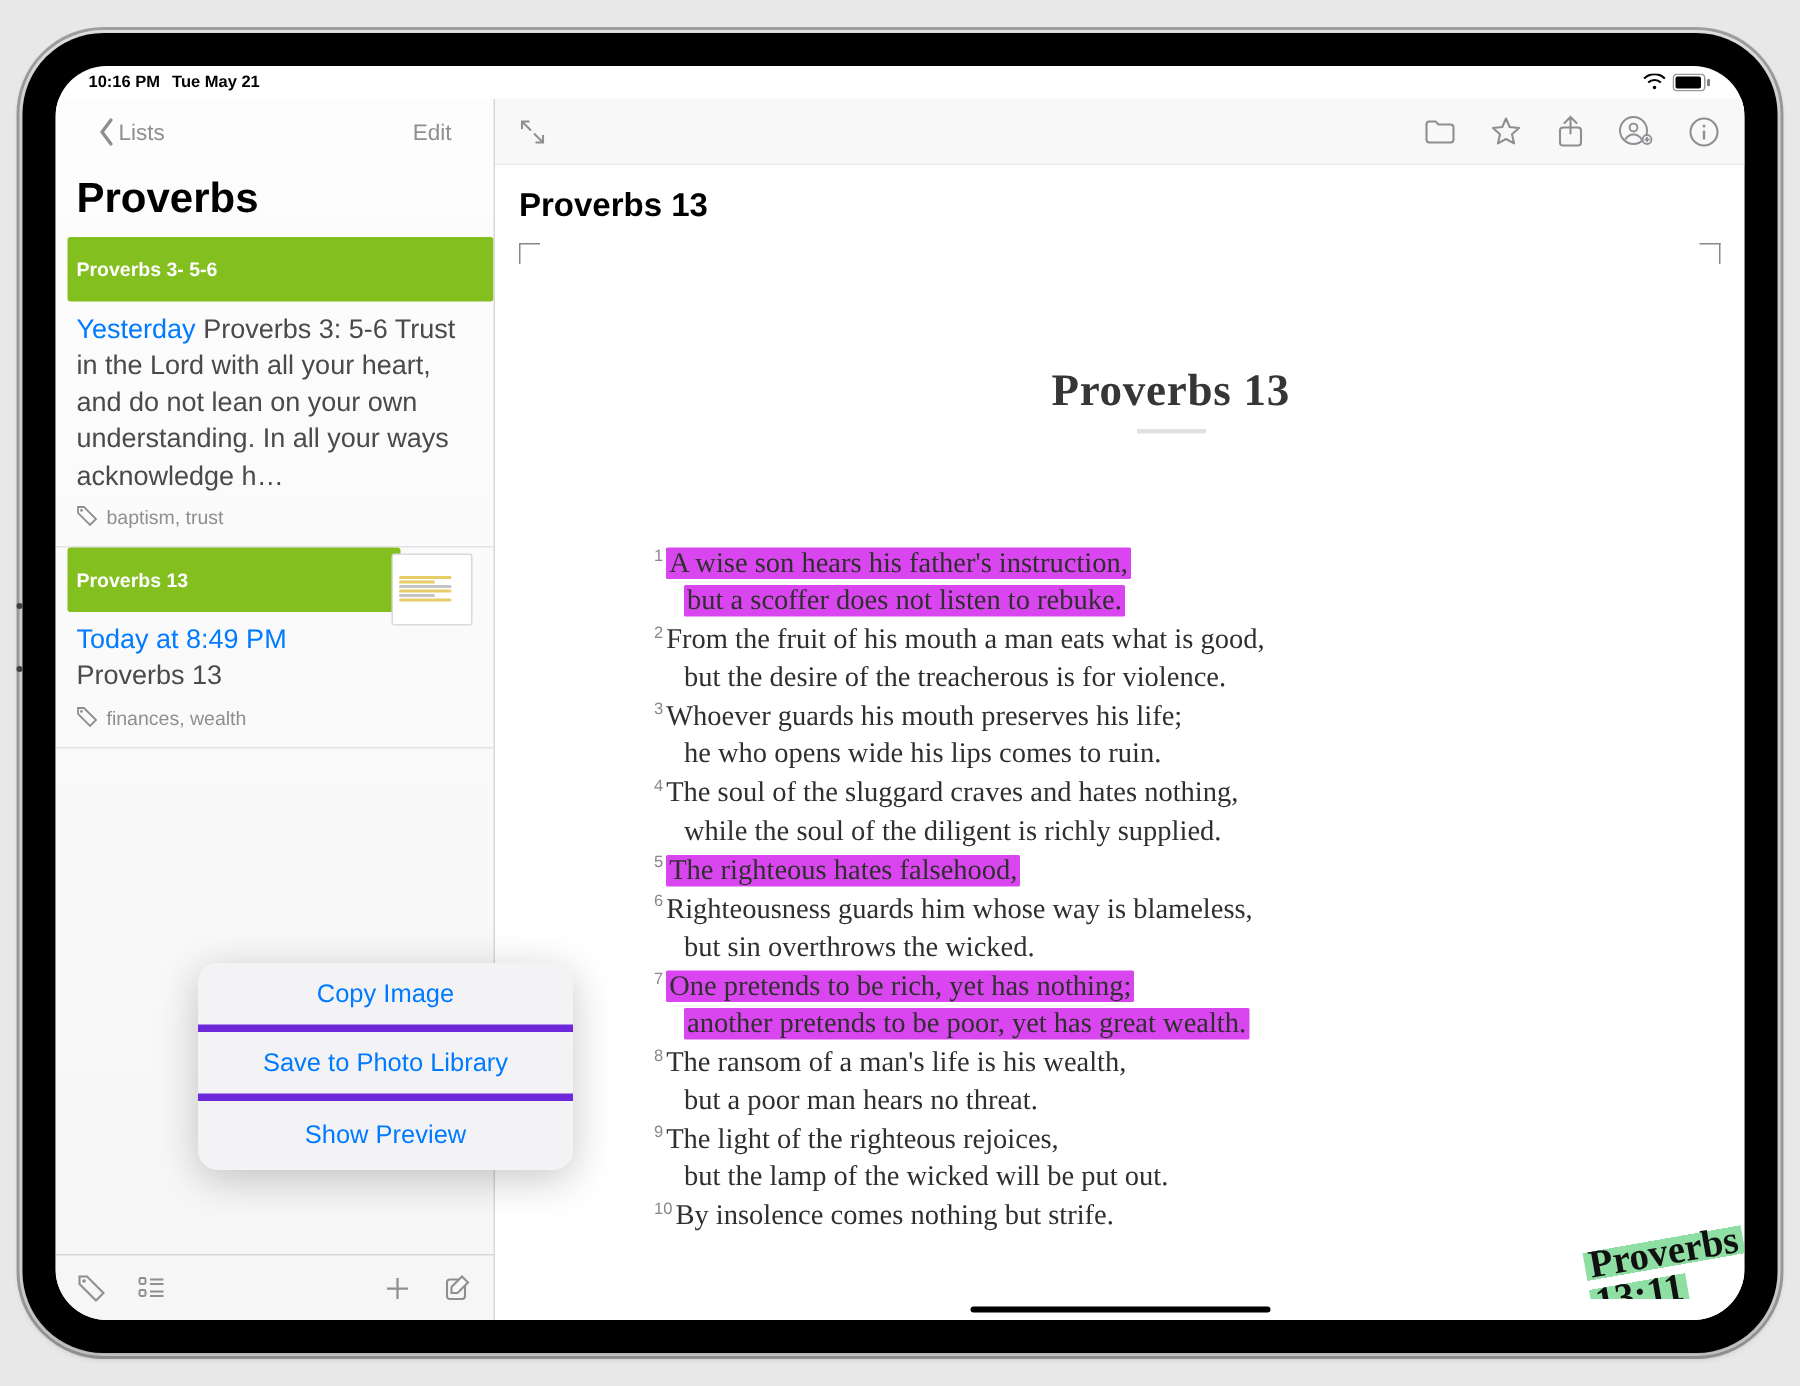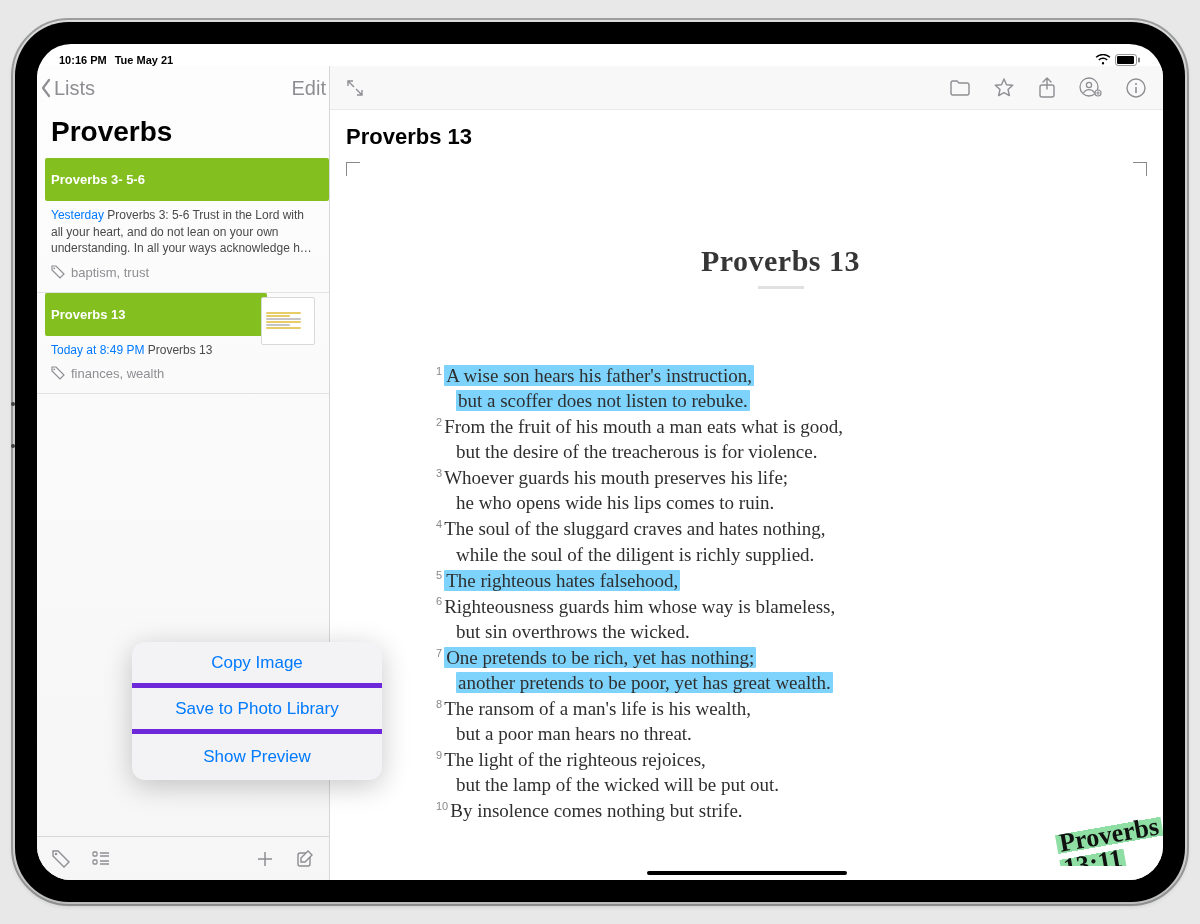--- a/index.html
+++ b/index.html
@@ -1,35 +1,35 @@
 <!DOCTYPE html>
 <html><head>
 <meta charset="utf-8">
 <style>
 * { margin:0; padding:0; box-sizing:border-box; -webkit-font-smoothing:antialiased; }
 body { background:#e8e8e8; display:flex; align-items:center; justify-content:center; height:924px; width:1200px; font-family: -apple-system, "Helvetica Neue", Helvetica, Arial, sans-serif; }
 .ipad-frame { width:1170px; height:880px; background:#000; border-radius:54px; padding:22px; position:relative; box-shadow:0 2px 6px rgba(0,0,0,0.3); }
 .ipad-frame::before { content:""; position:absolute; inset:-4px; border-radius:58px; border:2px solid #9ea0a2; z-index:-1; }
 .screen { width:100%; height:100%; background:#fff; border-radius:34px; overflow:hidden; display:flex; flex-direction:column; }
-.status-bar { height:22px; display:flex; align-items:flex-end; justify-content:space-between; padding:0 22px; font-size:11px; font-weight:600; color:#000; }
+.status-bar { height:22px; display:flex; align-items:center; justify-content:space-between; padding:0 22px; font-size:11px; font-weight:600; color:#000; }
 .status-left { display:flex; gap:8px; }
 .status-right { display:flex; align-items:center; gap:4px; }
 .wifi-icon, .battery-icon { display:inline-block; }
 .wifi-icon svg, .battery-icon svg { display:block; }
 .app { flex:1; display:flex; overflow:hidden; }
 .sidebar { width:293px; border-right:1px solid #d7d7d9; display:flex; flex-direction:column; background:linear-gradient(#fdfdfd,#f6f6f7); position:relative; }
-.sidebar-nav { height:44px; display:flex; align-items:center; justify-content:space-between; padding:0 3px; color:#8e8e93; font-size:20px; }
+.sidebar-nav { height:44px; display:flex; align-items:center; justify-content:space-between; padding:0 28px; color:#8e8e93; font-size:15px; }
 .back-btn { display:flex; align-items:center; gap:2px; color:#8e8e93; }
 .back-btn svg { width:12px; height:20px; }
 .sidebar-title { font-size:28px; font-weight:700; padding:6px 14px 10px; color:#000; }
 .note-list { flex:1; overflow:auto; }
 .note-item { padding:0 14px 12px; border-bottom:1px solid #e3e3e5; display:flex; gap:8px; }
 .note-left { flex:1; min-width:0; }
 .note-header { background:#83bf1f; color:#fff; font-size:13px; font-weight:600; padding:14px 6px; margin:0 -14px 6px 0; margin-left:-6px; border-radius:2px; }
-.note-body { font-size:12px; color:#4a4a4c; line-height:1.35; }
+.note-body { font-size:18px; color:#4a4a4c; line-height:1.35; }
 .note-body .dateword { color:#007aff; }
 .note-preview { margin-top:4px; display:block; line-height:1.3; overflow:hidden; max-height:48px; }
 .note-tags { margin-top:8px; display:flex; gap:6px; color:#8e8e93; font-size:13px; }
 .tag-icon { display:inline-block; }
 .tag-icon svg { display:block; }
 .thumb { width:54px; height:48px; border:1px solid #d9d9db; border-radius:2px; background:#fff; margin-top:4px; display:flex; flex-direction:column; justify-content:center; align-items:flex-start; padding:4px; gap:1px; }
 .thumb .tline { height:2px; background:#e7cc68; border-radius:1px; width:80%; }
 .thumb .tline.sm{width:55%}
 .thumb .tline.gr{background:#c5c5c7}
 .sidebar-toolbar { height:44px; border-top:1px solid #d7d7d9; display:flex; align-items:center; justify-content:space-between; padding:0 14px; color:#8e8e93; }
@@ -48,21 +48,21 @@
 .corner { position:absolute; width:14px; height:14px; }
 .corner.tl { left:16px; top:8px; border-left:1px solid #888; border-top:1px solid #888; }
 .corner.tr { right:16px; top:8px; border-right:1px solid #888; border-top:1px solid #888; }
 .page { position:absolute; left:80px; right:12px; top:20px; bottom:0; padding-top:70px; }
 .page-heading { text-align:center; font-family:Georgia, 'Times New Roman', serif; color:#363636; font-size:30px; font-weight:600; letter-spacing:0.5px; }
 .page-heading::after { content:""; display:block; width:46px; height:3px; background:#e1e1e1; margin:8px auto 0; }
 .verses { margin-top:74px; font-family:Georgia,'Times New Roman',serif; color:#2f2f2f; font-size:19px; line-height:1.32; padding-left:26px; }
 .v { display:block; margin-bottom:1px; }
 .vnum { font-size:11px; vertical-align:super; color:#888; margin-right:2px; font-family:-apple-system,sans-serif; }
 .indent { padding-left:20px; display:block; }
-.hl { background:#7dd3fc; border-radius:1px; padding:0 2px; }
+.hl { background:#d946ef; border-radius:1px; padding:0 2px; }
 .annotation { position:absolute; right:-14px; bottom:-6px; transform:rotate(-10deg); font-family:'Comic Sans MS','Marker Felt',cursive; font-weight:700; font-size:26px; color:#111; }
 .annotation .hw { display:block; line-height:0.95; }
 .annotation .hl-g { background:linear-gradient(transparent 20%, #8fdfa4 20%, #8fdfa4 85%, transparent 85%); padding:0 3px; }
 .home-indicator { height:14px; display:flex; align-items:center; justify-content:center; }
 .home-indicator .bar { width:200px; height:4px; background:#000; border-radius:3px; }
 .side-dots { position:absolute; left:-4px; top:380px; width:4px; height:100px; display:flex; flex-direction:column; gap:38px; }
 .side-dots .d { width:4px; height:4px; background:#3f3f3f; border-radius:2px; }
 </style>
 </head>
 <body>

